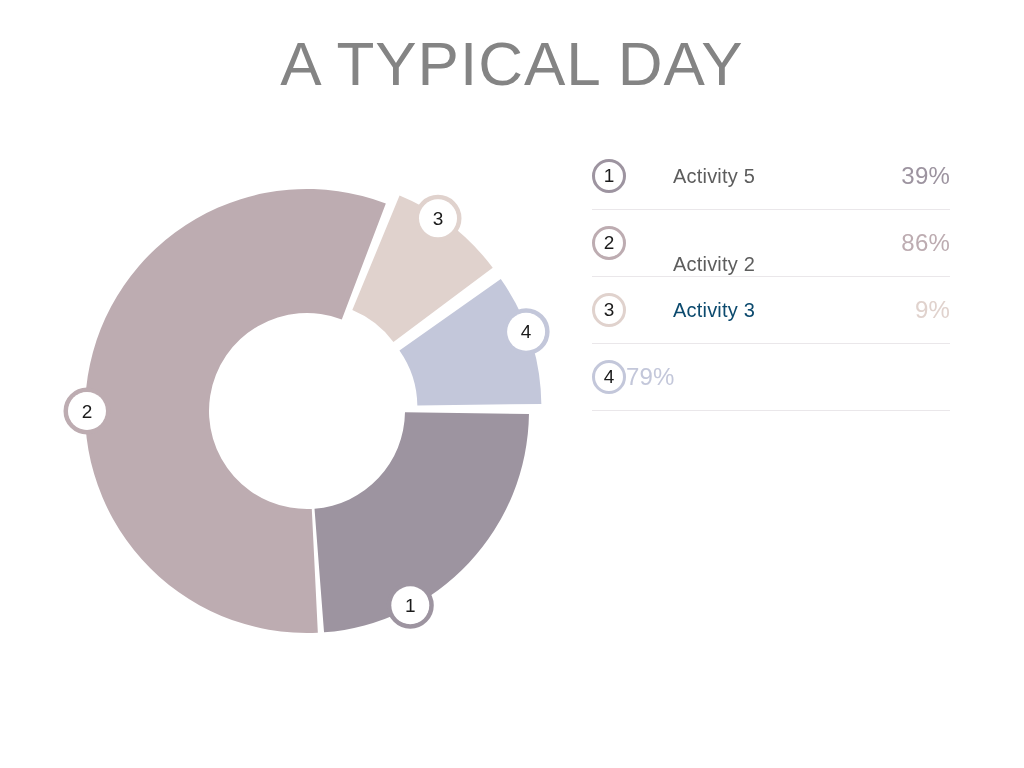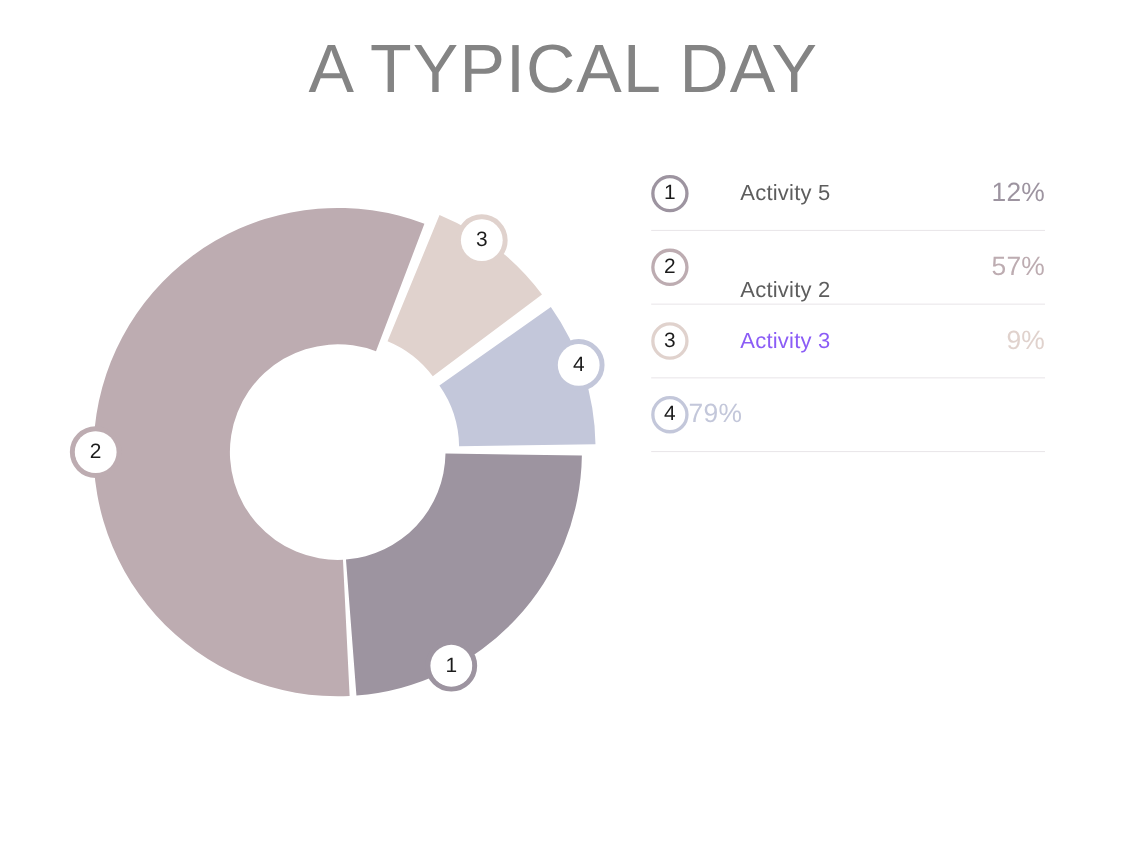--- a/index.html
+++ b/index.html
@@ -128,30 +128,30 @@
           <circle cx="476.0961112847368" cy="176.73834754147856" r="19" fill="#ffffff"></circle>
           <text x="476.0961112847368" y="176.73834754147856" text-anchor="middle" dominant-baseline="central" class="slice-badge-text">4</text>
         </g>
     </svg>
   </div>
 
   <div id="legend">
       <div class="legend-row" style="border-bottom-color: rgb(234, 231, 234);">
         <div class="legend-badge" style="border-color: rgb(157, 148, 160);">1</div>
         <div class="legend-label" style="color: rgb(93, 93, 93);">Activity 5</div>
-        <div class="legend-value" style="color: rgb(157, 148, 160);">12%</div>
+        <div class="legend-value" style="color: rgb(157, 148, 160);">39%</div>
       </div>
       <div class="legend-row" style="border-bottom-color: rgb(234, 231, 234);">
         <div class="legend-badge" style="border-color: rgb(189, 172, 177);">2</div>
         <div class="legend-label" style="color: rgb(93, 93, 93); margin-top: 43px;">Activity 2</div>
-        <div class="legend-value" style="color: rgb(189, 172, 177);">57%</div>
+        <div class="legend-value" style="color: rgb(189, 172, 177);">86%</div>
       </div>
       <div class="legend-row" style="border-bottom-color: rgb(234, 231, 234);">
         <div class="legend-badge" style="border-color: rgb(224, 210, 205);">3</div>
-        <div class="legend-label" style="color: #8b5cf6;">Activity 3</div>
+        <div class="legend-label" style="color: #0c4a6e;">Activity 3</div>
         <div class="legend-value" style="color: rgb(224, 210, 205);">9%</div>
       </div>
       <div class="legend-row" style="border-bottom-color: rgb(234, 231, 234);">
         <div class="legend-badge" style="border-color: rgb(195, 199, 218);">4</div>
         <div class="legend-value" style="color: rgb(195, 199, 218);">79%</div>
       </div>
     </div>
 
 </div>
 

